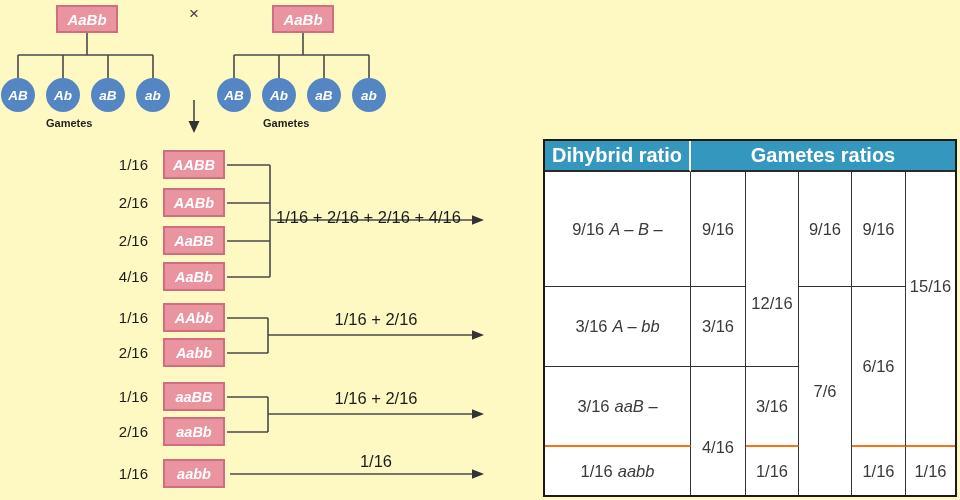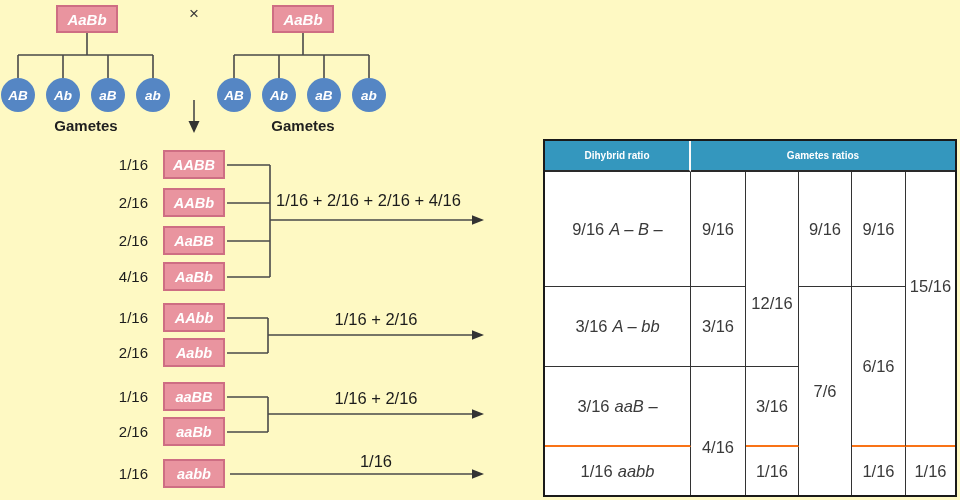--- a/index.html
+++ b/index.html
@@ -8,33 +8,33 @@
   .abs{position:absolute;}
   svg.lines{left:0;top:0;}
 
   .parent-box{width:62px;height:28px;background:#E9949F;border:2px solid #CE6E83;box-sizing:border-box;
               color:#fff;font-weight:bold;font-style:italic;font-size:15px;
               display:flex;align-items:center;justify-content:center;}
   .cross{width:22px;text-align:center;font-size:17px;color:#3a3a3a;}
   .gamete{width:34px;height:34px;border-radius:50%;background:#5586C4;color:#fff;
           font-weight:bold;font-style:italic;font-size:13.5px;
           display:flex;align-items:center;justify-content:center;}
-  .gametes-label{width:80px;text-align:center;font-weight:bold;font-size:15px;color:#1f1f1f;}
+  .gametes-label{width:80px;font-weight:bold;font-size:11px;color:#1f1f1f;}
 
   .fraction{width:42px;text-align:right;font-size:15px;color:#1c1c1c;line-height:20px;}
   .geno-box{width:62px;height:29px;background:#E9949F;border:2px solid #CE6E83;box-sizing:border-box;
             color:#fff;font-weight:bold;font-style:italic;font-size:14.5px;
             display:flex;align-items:center;justify-content:center;}
   .sum-label{font-size:16.5px;color:#1c1c1c;white-space:nowrap;}
   .sum-center{width:180px;text-align:center;}
 
   .ratio-table{left:543px;top:139px;width:414px;height:358px;border:2px solid #1a1a1a;box-sizing:border-box;
                display:grid;grid-template-columns:146px 55px 53px 53px 54px 49px;
                grid-template-rows:31px 115px 80px 80px 48px;background:#fff;}
-  .th{background:#3497BE;color:#fff;font-weight:bold;font-size:10px;
+  .th{background:#3497BE;color:#fff;font-weight:bold;font-size:20px;
       display:flex;align-items:center;justify-content:center;border-bottom:2px solid #2a2a2a;box-sizing:border-box;}
   .th-d{grid-row:1;grid-column:1;border-right:2.5px solid #fafafa;}
   .th-m{grid-row:1;grid-column:2/7;}
   .td{display:flex;align-items:center;justify-content:center;gap:5px;
       font-size:16.5px;color:#3a3a3a;box-sizing:border-box;}
   .it{font-style:italic;}
   .br{border-right:1.5px solid #333;}
   .bb{border-bottom:1.5px solid #333;}
   .bbg{border-bottom:2px solid #f97316;}
   .nud-d16{transform:translateY(16px);}
@@ -96,21 +96,21 @@
   <div class="abs geno-box" style="left:163px;top:338px;">Aabb</div>
 
   <div class="abs fraction" style="left:106px;top:387px;">1/16</div>
   <div class="abs geno-box" style="left:163px;top:382px;">aaBB</div>
   <div class="abs fraction" style="left:106px;top:422px;">2/16</div>
   <div class="abs geno-box" style="left:163px;top:417px;">aaBb</div>
 
   <div class="abs fraction" style="left:106px;top:464px;">1/16</div>
   <div class="abs geno-box" style="left:163px;top:459px;">aabb</div>
 
-  <div class="abs sum-label" style="left:276px;top:191px;">1/16 + 2/16 + 2/16 + 4/16</div>
+  <div class="abs sum-label" style="left:276px;top:208px;">1/16 + 2/16 + 2/16 + 4/16</div>
   <div class="abs sum-label sum-center" style="left:286px;top:310px;">1/16 + 2/16</div>
   <div class="abs sum-label sum-center" style="left:286px;top:389px;">1/16 + 2/16</div>
   <div class="abs sum-label sum-center" style="left:286px;top:452px;">1/16</div>
 
   <div class="abs ratio-table">
     <div class="th th-d">Dihybrid ratio</div>
     <div class="th th-m">Gametes ratios</div>
 
     <div class="td br bb" style="grid-row:2;grid-column:1;">
       <span>9/16</span>

